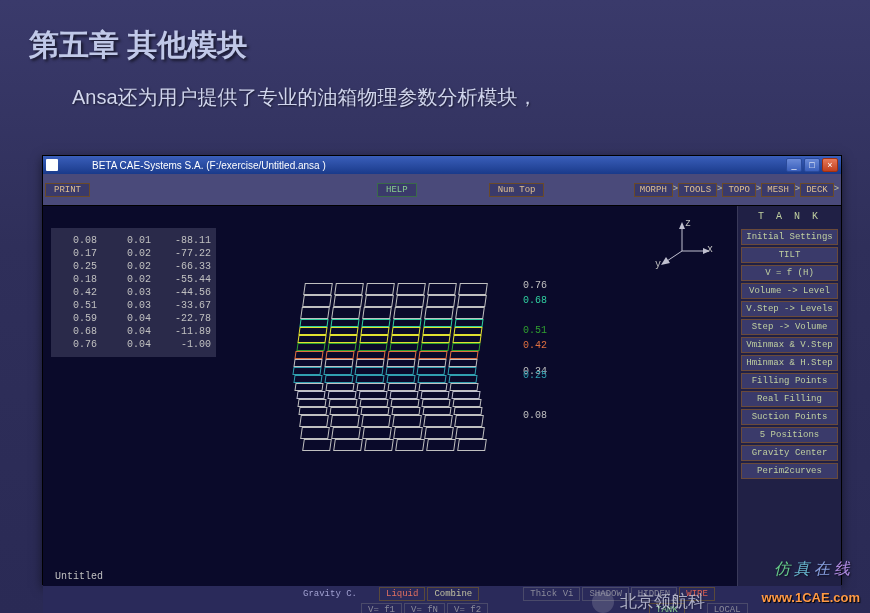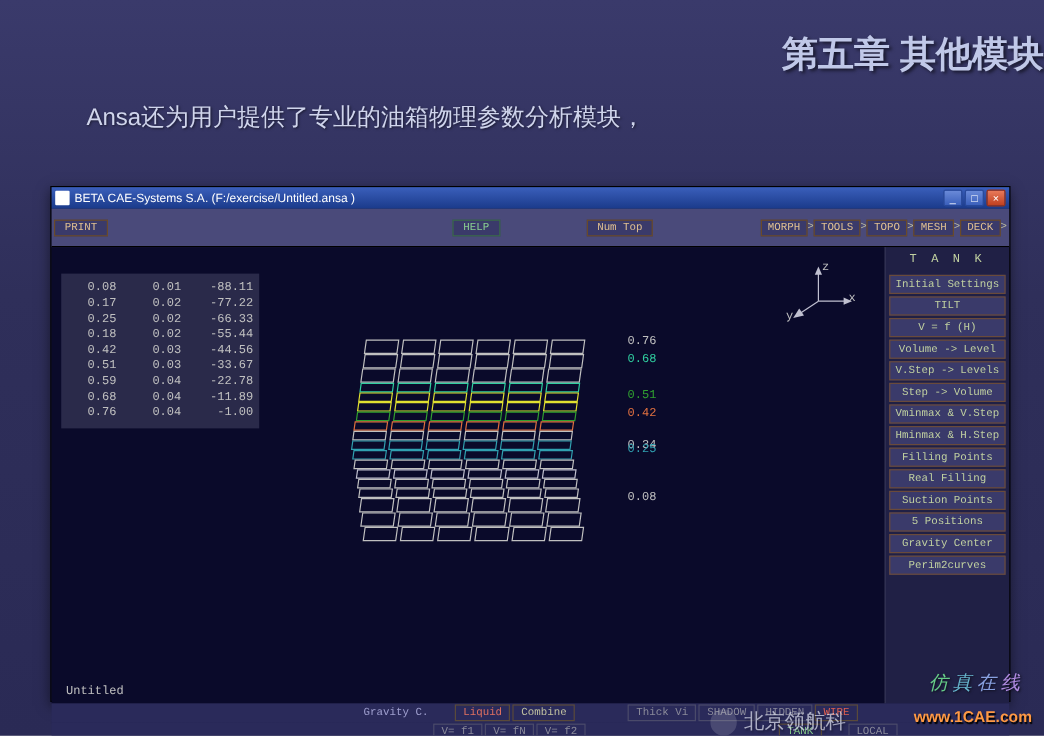--- a/index.html
+++ b/index.html
@@ -5,21 +5,21 @@
   * { margin: 0; padding: 0; box-sizing: border-box; }
   body {
     width: 870px;
     height: 613px;
     background: linear-gradient(180deg, #3a3a6b 0%, #2f2f5a 40%, #2a2a55 100%);
     font-family: "Microsoft YaHei", Arial, sans-serif;
     position: relative;
     overflow: hidden;
   }
   .slide-title {
-    text-align: right;
+    text-align: left;
     color: #c0c8e8;
     font-size: 30px;
     font-weight: bold;
     padding-top: 25px;
     text-shadow: 2px 2px 3px rgba(0,0,0,0.6);
     margin-left: 29px;
   }
   .slide-text {
     color: #d0d5ec;
     font-size: 20px;
@@ -45,21 +45,21 @@
     padding: 0 3px;
     font-size: 10px;
     color: #fff;
   }
   .titlebar-icon {
     width: 12px; height: 12px;
     background: #fff;
     margin-right: 4px;
     border-radius: 1px;
   }
-  .titlebar-text { flex: 1; }
+  .titlebar-text { flex: 1; margin-left: 30px; }
   .titlebar-btns { display: flex; gap: 2px; }
   .titlebar-btn {
     width: 16px; height: 14px;
     background: linear-gradient(180deg, #6a8ad8 0%, #3a5fbb 100%);
     border: 1px solid #2a4a9a;
     border-radius: 2px;
     display: flex;
     align-items: center;
     justify-content: center;
     font-size: 9px;

